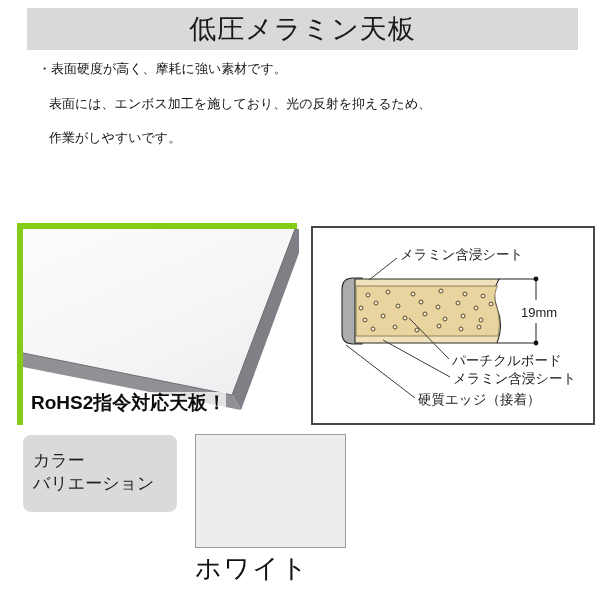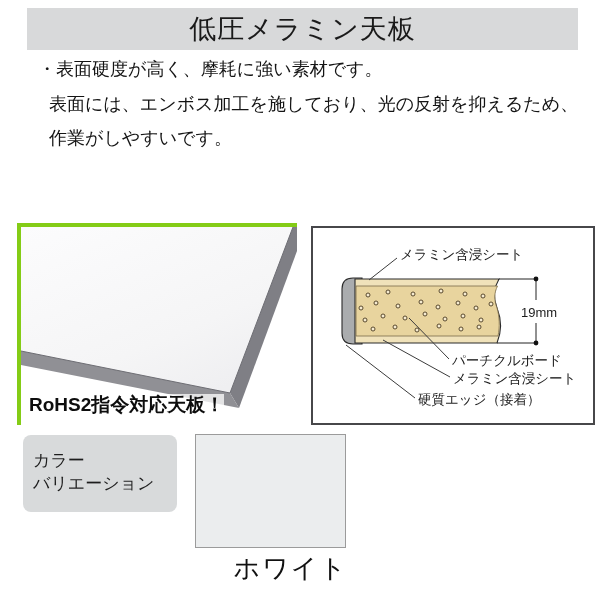--- a/index.html
+++ b/index.html
@@ -11,29 +11,29 @@
   .page{position:relative;width:544px;height:600px;background:#fff;}
 
   
   .header-bar{
     position:absolute;left:27px;top:8px;width:551px;height:42px;
     background:#d8d9da;display:flex;align-items:center;justify-content:center;
   }
   .header-bar .title{font-size:27px;letter-spacing:1px;color:#1a1a1a;}
 
   
-  .para{position:absolute;left:38px;font-size:18px;line-height:22.5px;color:#141414;white-space:nowrap;}
+  .para{position:absolute;left:38px;font-size:13px;line-height:22.5px;color:#141414;white-space:nowrap;}
   .para1{top:58px;}
   .para2{top:171px;}
   .para .cont{padding-left:11px;margin-top:12px;}
 
   
   .photo-box{
     position:absolute;left:17px;top:223px;width:280px;height:202px;
-    border:4px solid #84cc16;background:#eab308;box-sizing:border-box;
+    border:6px solid #84cc16;background:#eab308;box-sizing:border-box;
   }
   .photo-box svg{display:block;}
   .photo-caption{
     position:absolute;left:8px;bottom:5px;font-size:19px;font-weight:bold;color:#0d0d0d;
     background:rgba(255,255,255,0.75);line-height:22px;white-space:nowrap;
   }
 
   
   .diagram-box{
     position:absolute;left:311px;top:226px;width:284px;height:199px;
@@ -50,21 +50,21 @@
   .cv-label{
     position:absolute;left:23px;top:435px;width:154px;height:77px;
     background:#d8dadb;border-radius:8px;box-sizing:border-box;
     padding:14px 0 10px 10px;font-size:17px;line-height:23px;color:#1d1d1d;
   }
   .swatch{
     position:absolute;left:195px;top:434px;width:151px;height:114px;
     background:#ebedee;border:1px solid #9b9b9b;box-sizing:border-box;
   }
   .swatch-name{
-    position:absolute;left:195px;top:551px;width:153px;text-align:right;
+    position:absolute;left:195px;top:551px;width:153px;text-align:left;
     font-size:26px;color:#111;letter-spacing:2px;
   }
 </style>
 </head>
 <body>
 
 <div class="page">
 
   <div class="header-bar">
     <span class="title">低圧メラミン天板</span>

